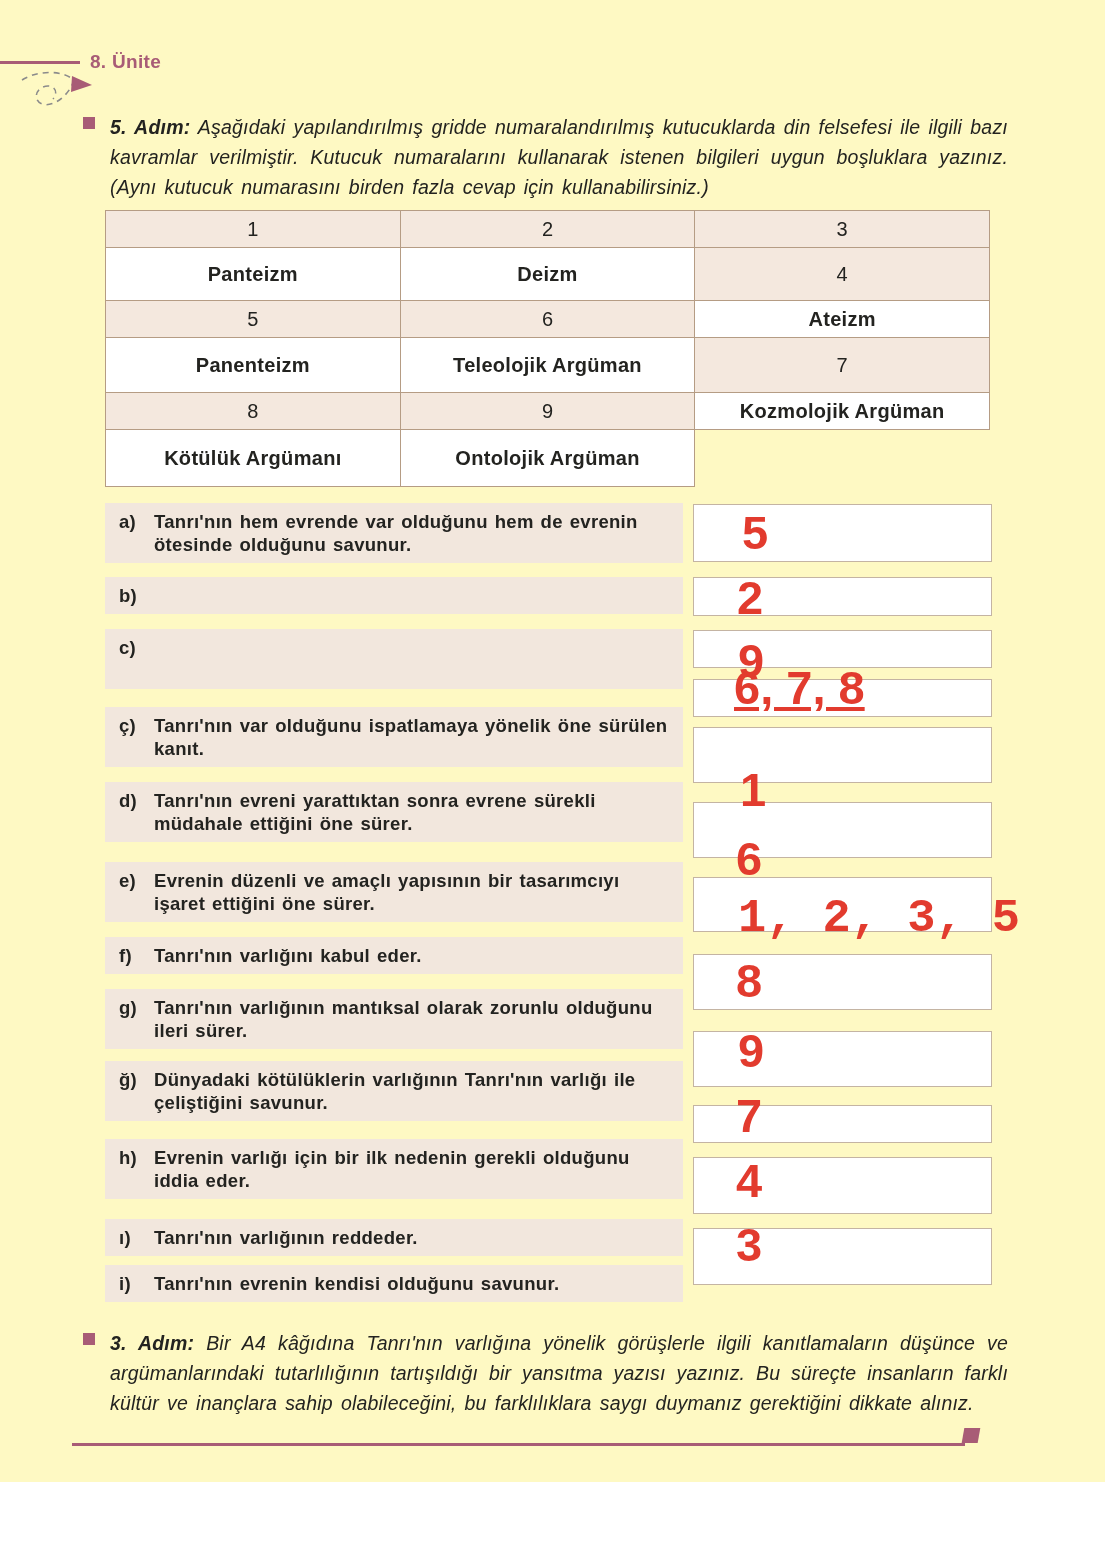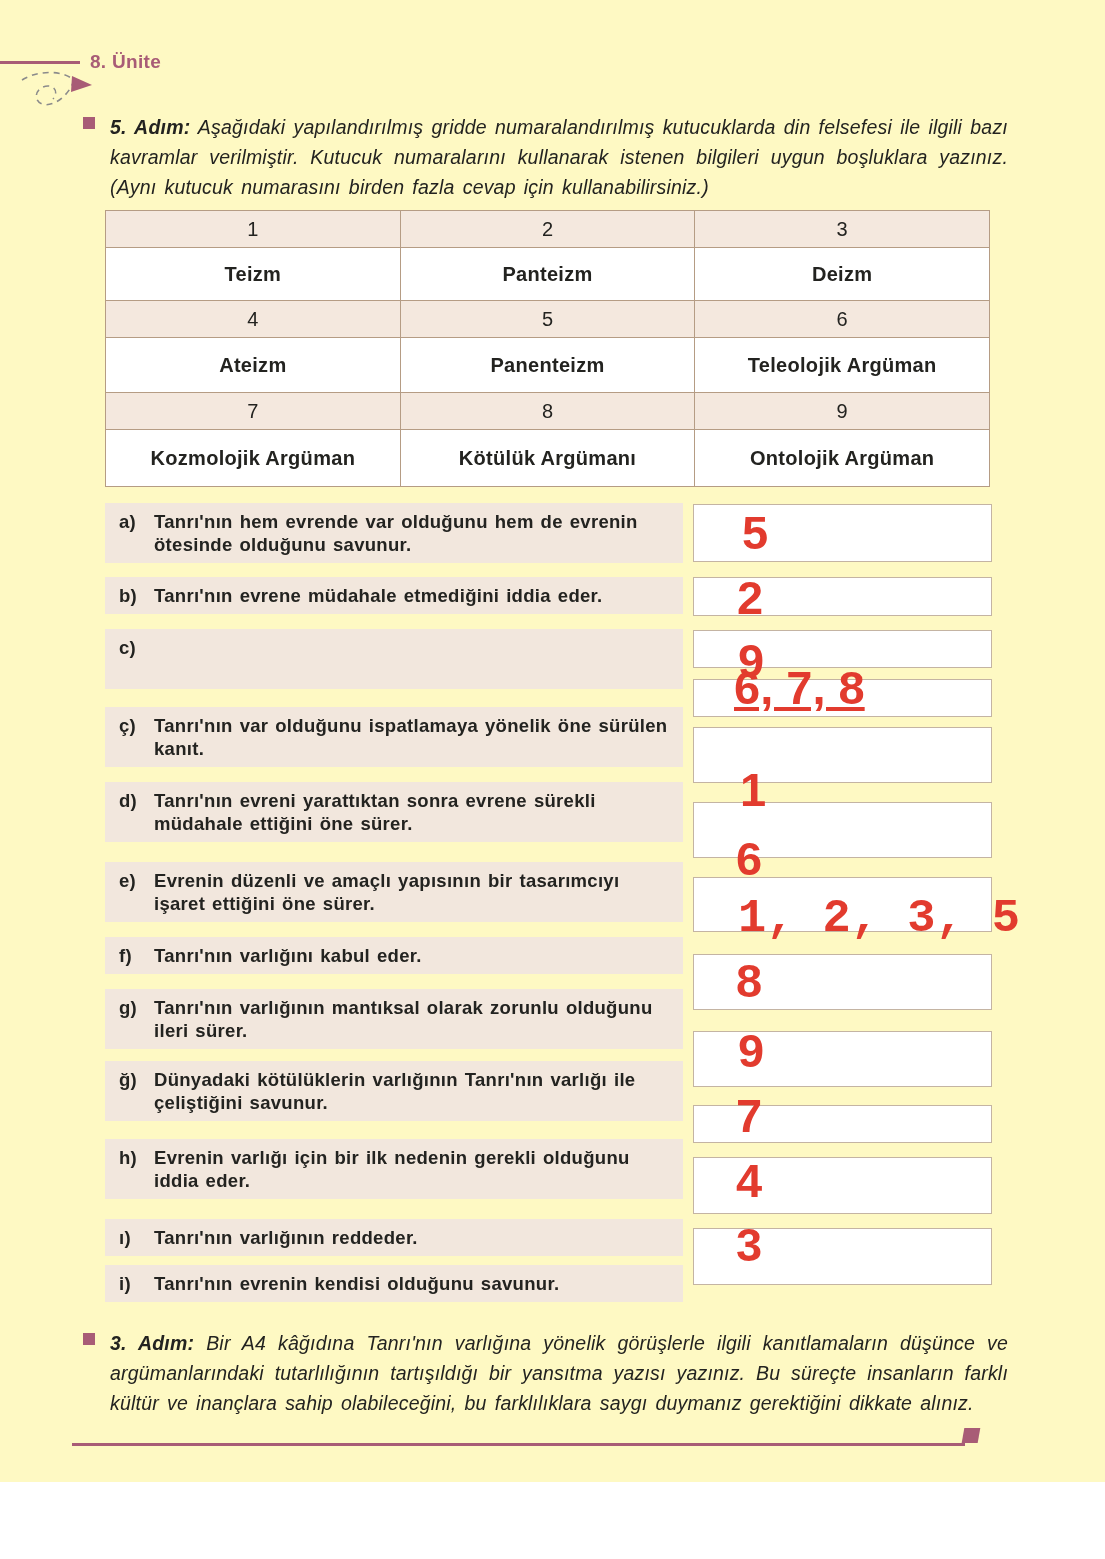--- a/index.html
+++ b/index.html
@@ -106,21 +106,20 @@
 
   <section class="step step2">
     <span class="bullet"></span>
     <p><span class="lbl">5. Adım:</span> <span>Aşağıdaki yapılandırılmış gridde numaralandırılmış kutucuklarda din felsefesi ile ilgili bazı kavramlar verilmiştir. Kutucuk numaralarını kullanarak istenen bilgileri uygun boşluklara yazınız. (Aynı kutucuk numarasını birden fazla cevap için kullanabilirsiniz.)</span></p>
   </section>
 
   <div class="ctable">
     <div class="cell num">1</div>
     <div class="cell num">2</div>
     <div class="cell num">3</div>
-    <div class="cell name">Teizm</div>
     <div class="cell name">Panteizm</div>
     <div class="cell name">Deizm</div>
     <div class="cell num">4</div>
     <div class="cell num">5</div>
     <div class="cell num">6</div>
     <div class="cell name">Ateizm</div>
     <div class="cell name">Panenteizm</div>
     <div class="cell name">Teleolojik Argüman</div>
     <div class="cell num">7</div>
     <div class="cell num">8</div>
@@ -129,21 +128,20 @@
     <div class="cell name">Kötülük Argümanı</div>
     <div class="cell name">Ontolojik Argüman</div>
   </div>
 
   <div class="stmt st-1">
       <span class="ltr">a)</span>
       <span class="txt">Tanrı'nın hem evrende var olduğunu hem de evrenin ötesinde olduğunu savunur.</span>
     </div>
   <div class="stmt st-2">
       <span class="ltr">b)</span>
-      <span class="txt">Tanrı'nın evrene müdahale etmediğini iddia eder.</span>
     </div>
   <div class="stmt st-3">
       <span class="ltr">c)</span>
     </div>
   <div class="stmt st-4">
       <span class="ltr">ç)</span>
       <span class="txt">Tanrı'nın var olduğunu ispatlamaya yönelik öne sürülen kanıt.</span>
     </div>
   <div class="stmt st-5">
       <span class="ltr">d)</span>

